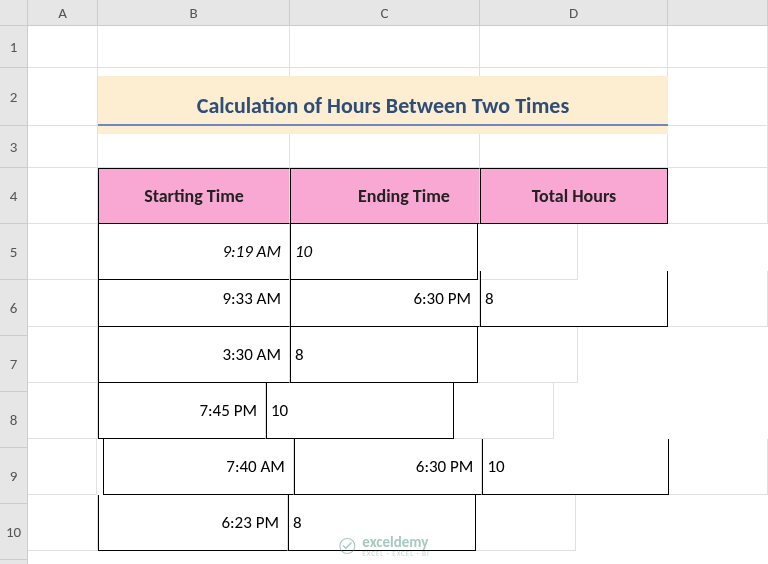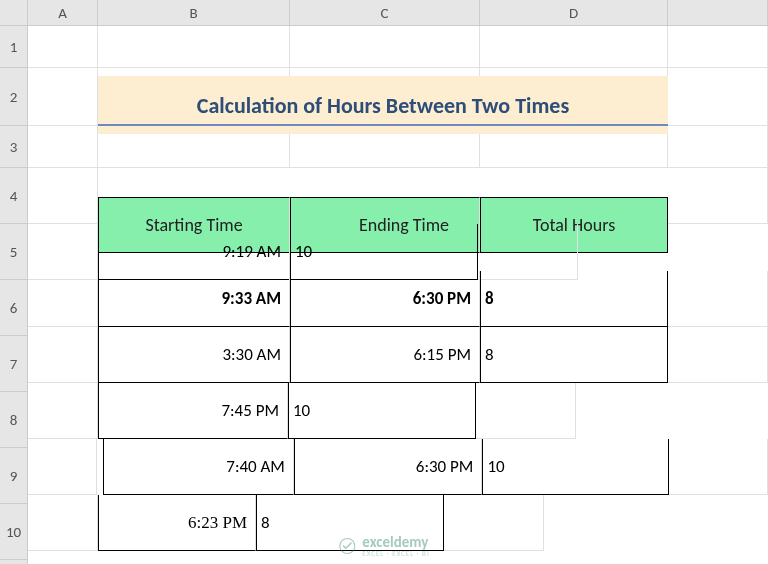--- a/index.html
+++ b/index.html
@@ -81,26 +81,25 @@
     position: absolute;
     height: 2px;
     background: #6f88c0;
   }
   
   .bt { border-top: 1px solid #000 !important; }
   .bb { border-bottom: 1px solid #000 !important; }
   .bl { border-left: 1px solid #000 !important; }
   .br { border-right: 1px solid #000 !important; }
   .hcell {
-    background: #86efac;
-    font-weight: 400;
+    background: #f9a8d4;
+    font-weight: 700;
     justify-content: center;
     font-size: 18px;
     color: #222;
-    margin-top: 29px;
   }
   .time { justify-content: flex-end; padding-right: 8px; }
   .hours { justify-content: flex-start; padding-left: 4px; }
   .watermark {
     position: absolute;
     left: 50%; transform: translateX(-50%);
     bottom: 6px;
     display: flex;
     align-items: center;
     gap: 6px;
@@ -168,56 +167,55 @@
         <div class="cell" style="width: 188px; height: 42px;"></div>
         <div class="cell" style="width: 100px; height: 42px;"></div>
       </div>
       <div class="grow" style="height: 56px;">
         <div class="cell" style="width: 70px; height: 56px;"></div>
         <div class="cell hcell bt bb bl" style="width: 192px; height: 56px;">Starting Time</div>
         <div class="cell hcell bt bb bl" style="width: 190px; height: 56px; padding-left: 38px;">Ending Time</div>
         <div class="cell hcell bt bb bl br" style="width: 188px; height: 56px;">Total Hours</div>
         <div class="cell" style="width: 100px; height: 56px;"></div>
       </div>
-      <div class="grow" style="height: 47px;">
+      <div class="grow" style="height: 47px; font-style: italic;">
         <div class="cell" style="width: 70px; height: 56px;"></div>
         <div class="cell time bl bb" style="width: 192px; height: 56px;">9:19 AM</div>
         <div class="cell hours bl br bb" style="width: 188px; height: 56px;">10</div>
         <div class="cell" style="width: 100px; height: 56px;"></div>
       </div>
-      <div class="grow" style="height: 56px; font-weight: bold;">
+      <div class="grow" style="height: 56px;">
         <div class="cell" style="width: 70px; height: 56px;"></div>
         <div class="cell time bl bb" style="width: 192px; height: 56px;">9:33 AM</div>
         <div class="cell time bl bb" style="width: 190px; height: 56px;">6:30 PM</div>
         <div class="cell hours bl br bb" style="width: 188px; height: 56px;">8</div>
         <div class="cell" style="width: 100px; height: 56px;"></div>
       </div>
       <div class="grow" style="height: 56px;">
         <div class="cell" style="width: 70px; height: 56px;"></div>
         <div class="cell time bl bb" style="width: 192px; height: 56px;">3:30 AM</div>
-        <div class="cell time bl bb" style="width: 190px; height: 56px;">6:15 PM</div>
         <div class="cell hours bl br bb" style="width: 188px; height: 56px;">8</div>
         <div class="cell" style="width: 100px; height: 56px;"></div>
       </div>
       <div class="grow" style="height: 56px;">
         <div class="cell" style="width: 70px; height: 56px;"></div>
-        <div class="cell time bl bb" style="width: 190px; height: 56px;">7:45 PM</div>
+        <div class="cell time bl bb" style="width: 168px; height: 56px;">7:45 PM</div>
         <div class="cell hours bl br bb" style="width: 188px; height: 56px;">10</div>
         <div class="cell" style="width: 100px; height: 56px;"></div>
       </div>
       <div class="grow" style="height: 56px;">
         <div class="cell" style="width: 70px; height: 56px;"></div>
         <div class="cell time bl bb" style="width: 192px; height: 56px; margin-left: 6px;">7:40 AM</div>
         <div class="cell time bl bb" style="width: 190px; height: 56px;">6:30 PM</div>
         <div class="cell hours bl br bb" style="width: 188px; height: 56px;">10</div>
         <div class="cell" style="width: 100px; height: 56px;"></div>
       </div>
       <div class="grow" style="height: 56px;">
         <div class="cell" style="width: 70px; height: 56px;"></div>
-        <div class="cell time bl bb" style="width: 158px; height: 56px; font-family: Liberation Serif, serif;">6:23 PM</div>
+        <div class="cell time bl bb" style="width: 190px; height: 56px;">6:23 PM</div>
         <div class="cell hours bl br bb" style="width: 188px; height: 56px;">8</div>
         <div class="cell" style="width: 100px; height: 56px;"></div>
       </div>
       <div class="title-band" style="left: 70px; top: 50px; width: 570px; height: 58px;">Calculation of Hours Between Two Times</div>
       <div class="title-underline" style="left: 70px; top: 98px; width: 570px;"></div>
     </div>
 
   <div class="watermark">
     <svg width="18" height="18" viewBox="0 0 24 24">
       <circle cx="12" cy="12" r="10" fill="none" stroke="#3a8a6a" stroke-width="1.5"></circle>

